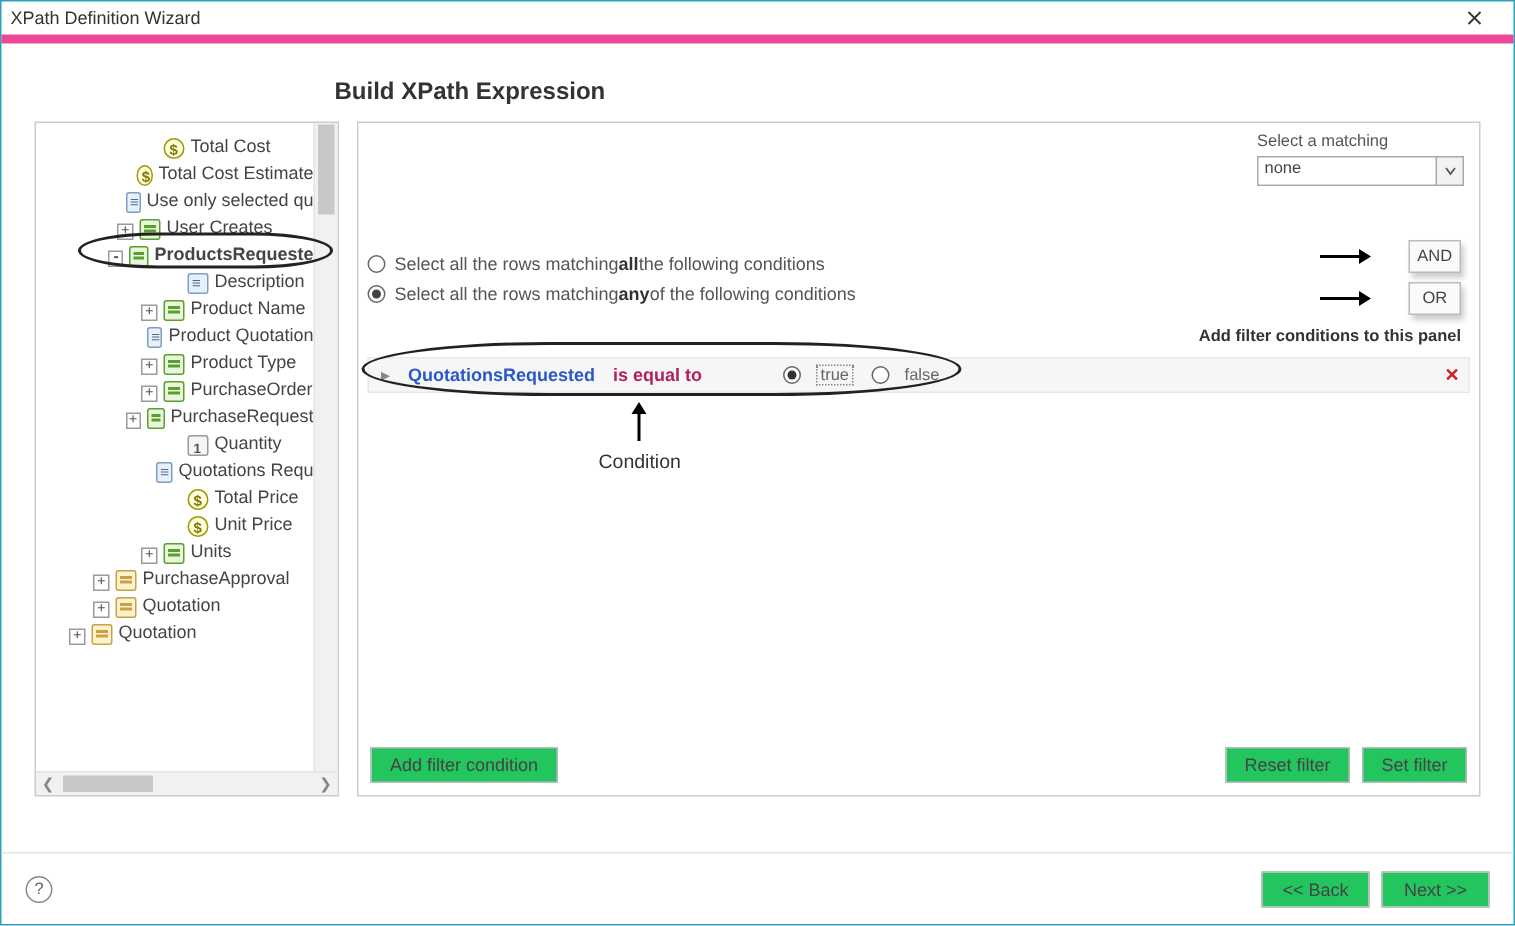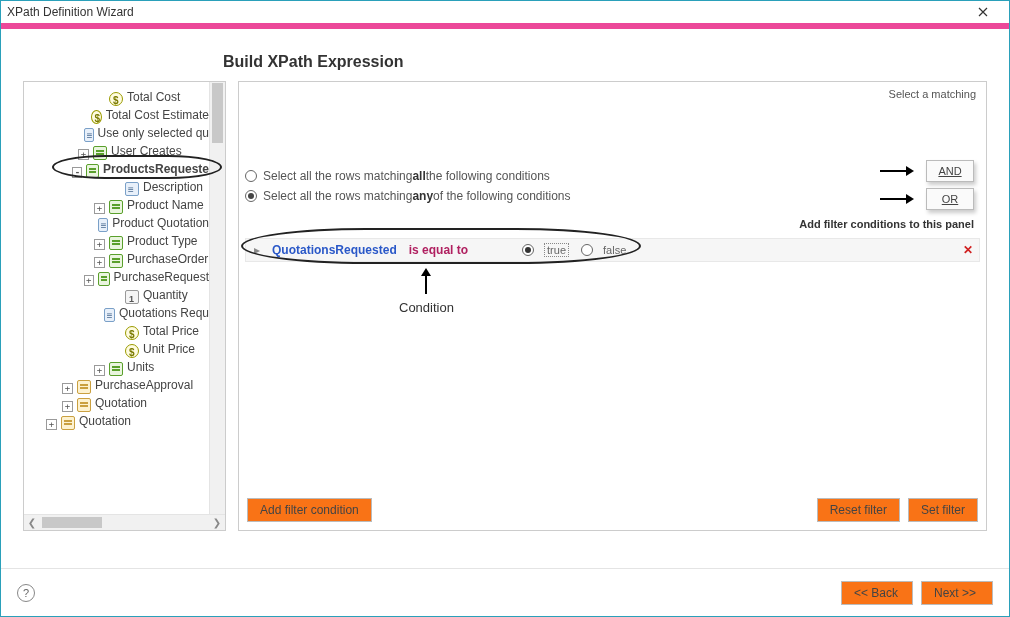--- a/index.html
+++ b/index.html
@@ -42,34 +42,34 @@
   .func-row label { color:#555; }
   .select-wrap { display:flex; }
   .select-box { width:120px; height:20px; border:1px solid #aaa; padding:1px 4px; font-size:11px; background:#fff; }
   .select-btn { width:18px; height:20px; border:1px solid #aaa; border-left:none; background:#f2f2f2; display:flex; align-items:center; justify-content:center; }
   .select-btn svg{width:8px;height:8px;}
   .match-block { position:absolute; top:84px; left:6px; right:22px; }
   .radio-row { display:flex; align-items:center; height:20px; font-size:12px; color:#555;}
   .radio { width:12px; height:12px; border:1px solid #666; border-radius:50%; margin-right:6px; display:inline-block; position:relative; background:#fff;}
   .radio.on::after{ content:""; position:absolute; top:2px; left:2px; right:2px; bottom:2px; background:#444; border-radius:50%;}
   .bold-inline { font-weight:bold; color:#333; }
-  .pill-btn { position:absolute; height:22px; border:1px solid #bbb; background:#fafafa; box-shadow:2px 3px 4px #ccc; font-size:11px; display:flex; align-items:center; justify-content:center; width:48px;text-decoration:underline;}
+  .pill-btn { position:absolute; height:22px; border:1px solid #bbb; background:#fafafa; box-shadow:2px 3px 4px #ccc; font-size:11px; display:flex; align-items:center; justify-content:center; width:35px;}
   .pill-and { top:78px; right:12px; }
   .pill-or  { top:106px; right:12px; }
   .arrow-svg { position:absolute; }
   .hint { position:absolute; top:136px; right:12px; font-size:11px; font-weight:bold; color:#333;}
   .cond-panel { position:absolute; top:156px; left:6px; right:6px; height:38px; }
   .cond-row { height:24px; border:1px solid #e8e8e8; background:#f6f6f6; display:flex; align-items:center; padding:0 8px; gap:12px; position:relative;}
   .cond-name { color:#2a58c8; font-weight:600; font-size:12px;}
   .cond-op { color:#b02060; font-weight:600; font-size:12px;}
   .cond-true, .cond-false { display:flex; align-items:center; gap:4px; font-size:11px; color:#666;}
   .cond-true .radio.on::after{background:#333;}
   .cond-del { position:absolute; right:6px; color:#d02020; font-weight:bold; cursor:pointer;}
   .cond-caption { position:absolute; top:218px; left: 160px; font-size:13px; color:#333;}
-  .btn { height:24px; border:1px solid #bbb; background:#f97316; padding:0 12px; font-size:12px; display:inline-flex; align-items:center; cursor:pointer;}
+  .btn { height:24px; border:1px solid #bbb; background:#22c55e; padding:0 12px; font-size:12px; display:inline-flex; align-items:center; justify-content:center; cursor:pointer;}
   .bottom-left-btn { position:absolute; bottom:8px; left:8px; }
   .bottom-right-btns { position:absolute; bottom:8px; right:8px; display:flex; gap:8px;}
   .footer { position:absolute; bottom:0; left:0; right:0; height:48px; border-top:1px solid #e4e4e4; display:flex; align-items:center; padding:0 16px;}
   .footer .help { width:18px; height:18px; border:1.2px solid #888; border-radius:50%; display:flex; align-items:center; justify-content:center; font-size:11px; color:#666; cursor:pointer;}
   .footer .spacer { flex:1; }
   .footer .btn { margin-left:8px; min-width:72px;}
 </style>
 </head>
 <body>
 
@@ -217,20 +217,28 @@
           <span class="arrow">❯</span>
         </div>
 
         <div class="oval" style="top:73px; left:28px; width:170px; height:24px;"></div>
       </div>
 
       <div class="panel right-panel">
 
         <div class="func-row">
           <label>Select a matching</label>
+          <div class="select-wrap">
+            <div class="select-box">none</div>
+            <div class="select-btn">
+              <svg viewBox="0 0 8 8">
+                  <path d="M1 2 L4 6 L7 2" fill="none" stroke="#555" stroke-width="1.2"></path>
+                </svg>
+            </div>
+          </div>
         </div>
 
         <div class="match-block">
           <div class="radio-row">
             <span class="radio"></span>
             <span>Select all the rows matching </span>
             <span class="bold-inline">all</span>
             <span> the following conditions</span>
           </div>
           <div class="radio-row">

